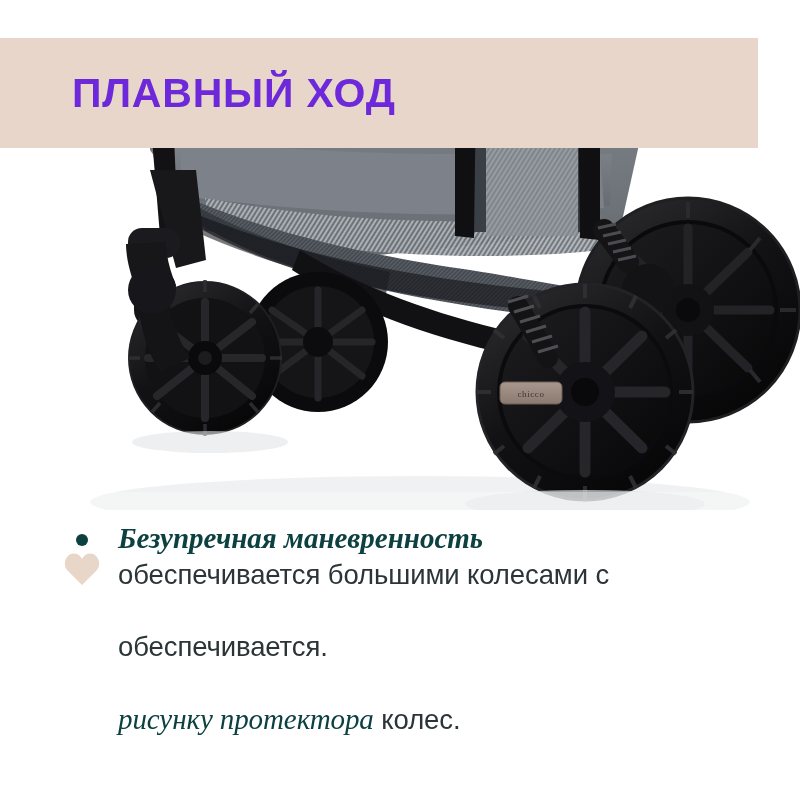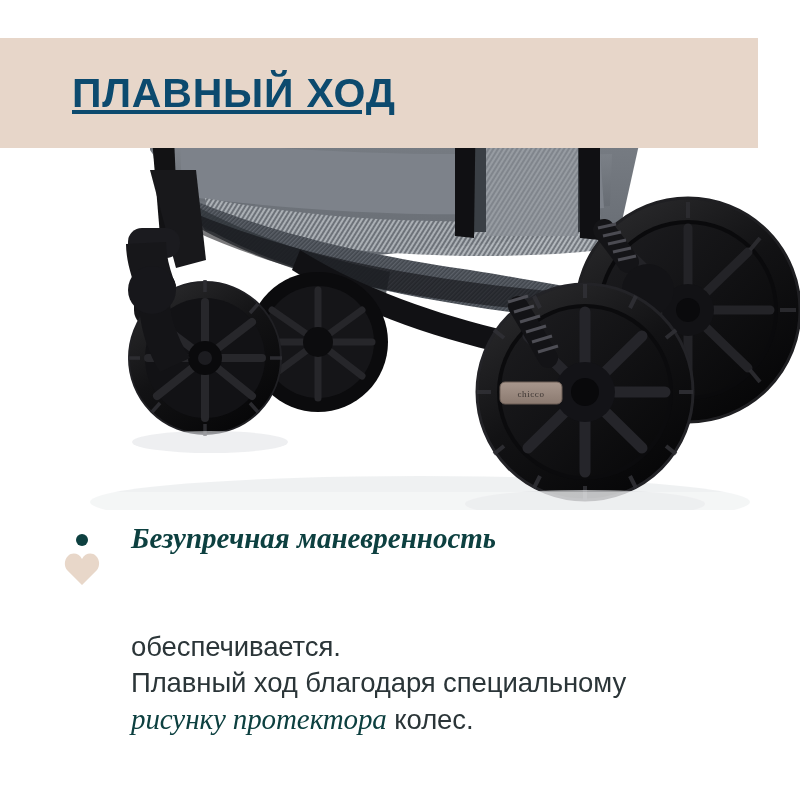--- a/index.html
+++ b/index.html
@@ -34,24 +34,23 @@
     align-items: center;
     box-sizing: border-box;
     padding-left: 72px;
     z-index: 5;
   }
   .banner-title {
     font-family: "Liberation Sans", sans-serif;
     font-weight: 700;
     font-size: 41px;
     letter-spacing: 0.8px;
-    color: #0c4a6e;
+    color: #6d28d9;
     line-height: 1;
     white-space: nowrap;
-    text-decoration: underline;
   }
 
   
   .photo {
     position: absolute;
     left: 0;
     top: 110px;
     width: 800px;
     height: 400px;
     background: #f9a8d4;
@@ -90,21 +89,21 @@
     background: #0d4040;
   }
   .bullet-shape {
     position: absolute;
     left: 0;
     top: 22px;
     width: 36px;
     height: 34px;
   }
   .copy {
-    margin-left: 15px;
+    margin-left: 2px;
     width: 610px;
   }
   .copy p {
     margin: 0;
     font-family: "Liberation Sans", sans-serif;
     font-size: 27.5px;
     line-height: 36px;
     color: #2b3538;
     letter-spacing: -0.1px;
   }
@@ -361,22 +360,22 @@
     <div class="bullet-mark">
       <span class="bullet-dot"></span>
       <svg class="bullet-shape" viewBox="0 0 36 34">
         <path d="M18 7 C 15 1 8 0 4 4 C 0 8 0 14 3 18 L18 33 L33 18 C 36 14 36 8 32 4 C 28 0 21 1 18 7 Z" fill="#e8d7c9"></path>
       </svg>
     </div>
 
     <div class="copy">
       <p>
         <span class="lead">Безупречная маневренность</span><br>
-        <br>
+        <span>обеспечивается большими колесами с</span><br>
         <br>
         <span>обеспечивается.</span><br>
-        <span>Плавный ход благодаря специальному</span><br>
+        <br>
         <span class="accent">рисунку протектора</span><span> колес.</span>
       </p>
     </div>
   </div>
 
 </div>
 
 </body></html>

